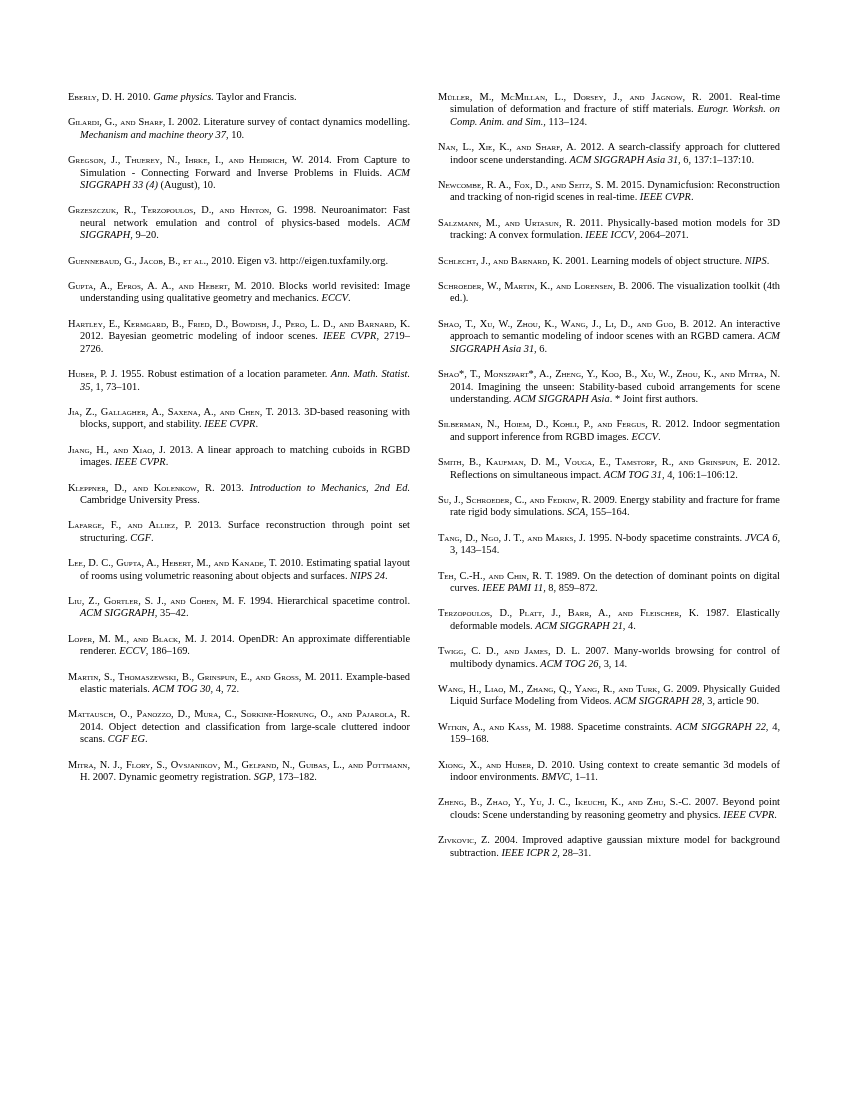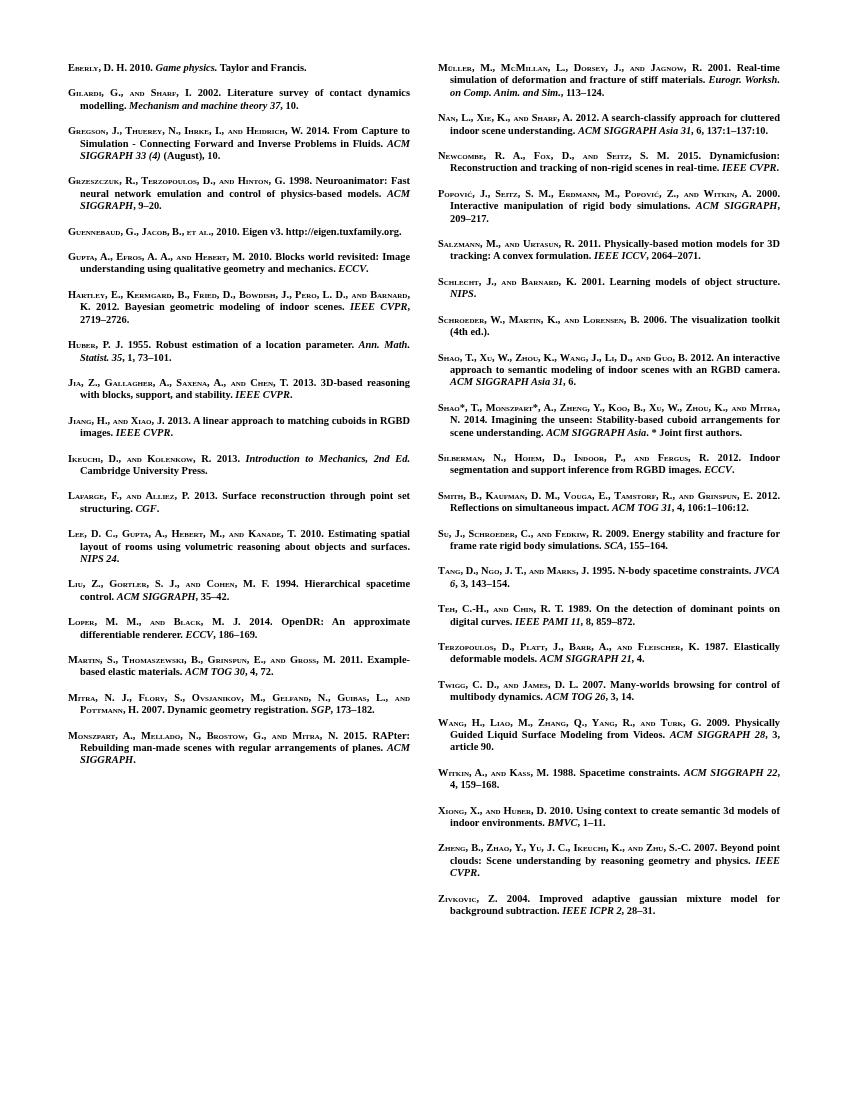--- a/index.html
+++ b/index.html
@@ -11,23 +11,22 @@
     position: relative;
     width: 850px;
     height: 1100px;
     background: #ffffff;
     overflow: hidden;
     font-family: "Liberation Serif", "DejaVu Serif", serif;
     color: #000000;
   }
   .refcol {
     position: absolute;
-    top: 62px;
+    top: 91px;
     width: 342px;
-    font-weight: bold;
   }
   #col-left  { left: 68px; }
   #col-right { left: 438px; }
   .ref {
     font-size: 10.4px;
     line-height: 12.4px;
     text-align: justify;
     margin: 0 0 13px 0;
     padding-left: 12px;
     text-indent: -12px;
@@ -44,40 +43,39 @@
       <p class="ref"><span class="sc">Eberly, D. H.</span><span> 2010. </span><span class="it">Game physics.</span><span> Taylor and Francis.</span></p>
       <p class="ref"><span class="sc">Gilardi, G., and Sharf, I.</span><span> 2002. Literature survey of contact dynamics modelling. </span><span class="it">Mechanism and machine theory 37</span><span>, 10.</span></p>
       <p class="ref"><span class="sc">Gregson, J., Thuerey, N., Ihrke, I., and Heidrich, W.</span><span> 2014. From Capture to Simulation - Connecting Forward and Inverse Problems in Fluids. </span><span class="it">ACM SIGGRAPH 33 (4)</span><span> (August), 10.</span></p>
       <p class="ref"><span class="sc">Grzeszczuk, R., Terzopoulos, D., and Hinton, G.</span><span> 1998. Neuroanimator: Fast neural network emulation and control of physics-based models. </span><span class="it">ACM SIGGRAPH</span><span>, 9–20.</span></p>
       <p class="ref"><span class="sc">Guennebaud, G., Jacob, B., et al.,</span><span> 2010. Eigen v3. http://eigen.tuxfamily.org.</span></p>
       <p class="ref"><span class="sc">Gupta, A., Efros, A. A., and Hebert, M.</span><span> 2010. Blocks world revisited: Image understanding using qualitative geometry and mechanics. </span><span class="it">ECCV</span><span>.</span></p>
       <p class="ref"><span class="sc">Hartley, E., Kermgard, B., Fried, D., Bowdish, J., Pero, L. D., and Barnard, K.</span><span> 2012. Bayesian geometric modeling of indoor scenes. </span><span class="it">IEEE CVPR</span><span>, 2719–2726.</span></p>
       <p class="ref"><span class="sc">Huber, P. J.</span><span> 1955. Robust estimation of a location parameter. </span><span class="it">Ann. Math. Statist. 35</span><span>, 1, 73–101.</span></p>
       <p class="ref"><span class="sc">Jia, Z., Gallagher, A., Saxena, A., and Chen, T.</span><span> 2013. 3D-based reasoning with blocks, support, and stability. </span><span class="it">IEEE CVPR</span><span>.</span></p>
       <p class="ref"><span class="sc">Jiang, H., and Xiao, J.</span><span> 2013. A linear approach to matching cuboids in RGBD images. </span><span class="it">IEEE CVPR</span><span>.</span></p>
-      <p class="ref"><span class="sc">Ikeuchi, D., and Kolenkow, R.</span><span> 2013. </span><span class="it">Introduction to Mechanics, 2nd Ed.</span><span> Cambridge University Press.</span></p>
+      <p class="ref"><span class="sc">Kleppner, D., and Kolenkow, R.</span><span> 2013. </span><span class="it">Introduction to Mechanics, 2nd Ed.</span><span> Cambridge University Press.</span></p>
       <p class="ref"><span class="sc">Lafarge, F., and Alliez, P.</span><span> 2013. Surface reconstruction through point set structuring. </span><span class="it">CGF</span><span>.</span></p>
       <p class="ref"><span class="sc">Lee, D. C., Gupta, A., Hebert, M., and Kanade, T.</span><span> 2010. Estimating spatial layout of rooms using volumetric reasoning about objects and surfaces. </span><span class="it">NIPS 24</span><span>.</span></p>
       <p class="ref"><span class="sc">Liu, Z., Gortler, S. J., and Cohen, M. F.</span><span> 1994. Hierarchical spacetime control. </span><span class="it">ACM SIGGRAPH</span><span>, 35–42.</span></p>
       <p class="ref"><span class="sc">Loper, M. M., and Black, M. J.</span><span> 2014. OpenDR: An approximate differentiable renderer. </span><span class="it">ECCV</span><span>, 186–169.</span></p>
       <p class="ref"><span class="sc">Martin, S., Thomaszewski, B., Grinspun, E., and Gross, M.</span><span> 2011. Example-based elastic materials. </span><span class="it">ACM TOG 30</span><span>, 4, 72.</span></p>
+      <p class="ref"><span class="sc">Mattausch, O., Panozzo, D., Mura, C., Sorkine-Hornung, O., and Pajarola, R.</span><span> 2014. Object detection and classification from large-scale cluttered indoor scans. </span><span class="it">CGF EG</span><span>.</span></p>
       <p class="ref"><span class="sc">Mitra, N. J., Flory, S., Ovsjanikov, M., Gelfand, N., Guibas, L., and Pottmann, H.</span><span> 2007. Dynamic geometry registration. </span><span class="it">SGP</span><span>, 173–182.</span></p>
-      <p class="ref"><span class="sc">Monszpart, A., Mellado, N., Brostow, G., and Mitra, N.</span><span> 2015. RAPter: Rebuilding man-made scenes with regular arrangements of planes. </span><span class="it">ACM SIGGRAPH</span><span>.</span></p>
     </div>
   <div class="refcol" id="col-right">
       <p class="ref"><span class="sc">Müller, M., McMillan, L., Dorsey, J., and Jagnow, R.</span><span> 2001. Real-time simulation of deformation and fracture of stiff materials. </span><span class="it">Eurogr. Worksh. on Comp. Anim. and Sim.</span><span>, 113–124.</span></p>
       <p class="ref"><span class="sc">Nan, L., Xie, K., and Sharf, A.</span><span> 2012. A search-classify approach for cluttered indoor scene understanding. </span><span class="it">ACM SIGGRAPH Asia 31</span><span>, 6, 137:1–137:10.</span></p>
       <p class="ref"><span class="sc">Newcombe, R. A., Fox, D., and Seitz, S. M.</span><span> 2015. Dynamicfusion: Reconstruction and tracking of non-rigid scenes in real-time. </span><span class="it">IEEE CVPR</span><span>.</span></p>
-      <p class="ref"><span class="sc">Popović, J., Seitz, S. M., Erdmann, M., Popović, Z., and Witkin, A.</span><span> 2000. Interactive manipulation of rigid body simulations. </span><span class="it">ACM SIGGRAPH</span><span>, 209–217.</span></p>
       <p class="ref"><span class="sc">Salzmann, M., and Urtasun, R.</span><span> 2011. Physically-based motion models for 3D tracking: A convex formulation. </span><span class="it">IEEE ICCV</span><span>, 2064–2071.</span></p>
       <p class="ref"><span class="sc">Schlecht, J., and Barnard, K.</span><span> 2001. Learning models of object structure. </span><span class="it">NIPS</span><span>.</span></p>
       <p class="ref"><span class="sc">Schroeder, W., Martin, K., and Lorensen, B.</span><span> 2006. The visualization toolkit (4th ed.).</span></p>
       <p class="ref"><span class="sc">Shao, T., Xu, W., Zhou, K., Wang, J., Li, D., and Guo, B.</span><span> 2012. An interactive approach to semantic modeling of indoor scenes with an RGBD camera. </span><span class="it">ACM SIGGRAPH Asia 31</span><span>, 6.</span></p>
       <p class="ref"><span class="sc">Shao*, T., Monszpart*, A., Zheng, Y., Koo, B., Xu, W., Zhou, K., and Mitra, N.</span><span> 2014. Imagining the unseen: Stability-based cuboid arrangements for scene understanding. </span><span class="it">ACM SIGGRAPH Asia</span><span>. * Joint first authors.</span></p>
-      <p class="ref"><span class="sc">Silberman, N., Hoiem, D., Indoor, P., and Fergus, R.</span><span> 2012. Indoor segmentation and support inference from RGBD images. </span><span class="it">ECCV</span><span>.</span></p>
+      <p class="ref"><span class="sc">Silberman, N., Hoiem, D., Kohli, P., and Fergus, R.</span><span> 2012. Indoor segmentation and support inference from RGBD images. </span><span class="it">ECCV</span><span>.</span></p>
       <p class="ref"><span class="sc">Smith, B., Kaufman, D. M., Vouga, E., Tamstorf, R., and Grinspun, E.</span><span> 2012. Reflections on simultaneous impact. </span><span class="it">ACM TOG 31</span><span>, 4, 106:1–106:12.</span></p>
       <p class="ref"><span class="sc">Su, J., Schroeder, C., and Fedkiw, R.</span><span> 2009. Energy stability and fracture for frame rate rigid body simulations. </span><span class="it">SCA</span><span>, 155–164.</span></p>
       <p class="ref"><span class="sc">Tang, D., Ngo, J. T., and Marks, J.</span><span> 1995. N-body spacetime constraints. </span><span class="it">JVCA 6</span><span>, 3, 143–154.</span></p>
       <p class="ref"><span class="sc">Teh, C.-H., and Chin, R. T.</span><span> 1989. On the detection of dominant points on digital curves. </span><span class="it">IEEE PAMI 11</span><span>, 8, 859–872.</span></p>
       <p class="ref"><span class="sc">Terzopoulos, D., Platt, J., Barr, A., and Fleischer, K.</span><span> 1987. Elastically deformable models. </span><span class="it">ACM SIGGRAPH 21</span><span>, 4.</span></p>
       <p class="ref"><span class="sc">Twigg, C. D., and James, D. L.</span><span> 2007. Many-worlds browsing for control of multibody dynamics. </span><span class="it">ACM TOG 26</span><span>, 3, 14.</span></p>
       <p class="ref"><span class="sc">Wang, H., Liao, M., Zhang, Q., Yang, R., and Turk, G.</span><span> 2009. Physically Guided Liquid Surface Modeling from Videos. </span><span class="it">ACM SIGGRAPH 28</span><span>, 3, article 90.</span></p>
       <p class="ref"><span class="sc">Witkin, A., and Kass, M.</span><span> 1988. Spacetime constraints. </span><span class="it">ACM SIGGRAPH 22</span><span>, 4, 159–168.</span></p>
       <p class="ref"><span class="sc">Xiong, X., and Huber, D.</span><span> 2010. Using context to create semantic 3d models of indoor environments. </span><span class="it">BMVC</span><span>, 1–11.</span></p>
       <p class="ref"><span class="sc">Zheng, B., Zhao, Y., Yu, J. C., Ikeuchi, K., and Zhu, S.-C.</span><span> 2007. Beyond point clouds: Scene understanding by reasoning geometry and physics. </span><span class="it">IEEE CVPR</span><span>.</span></p>

